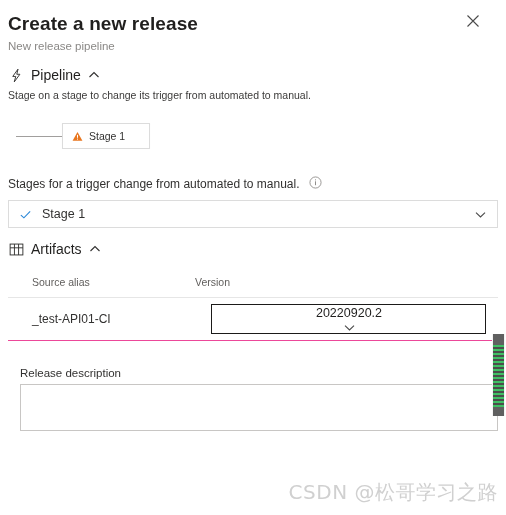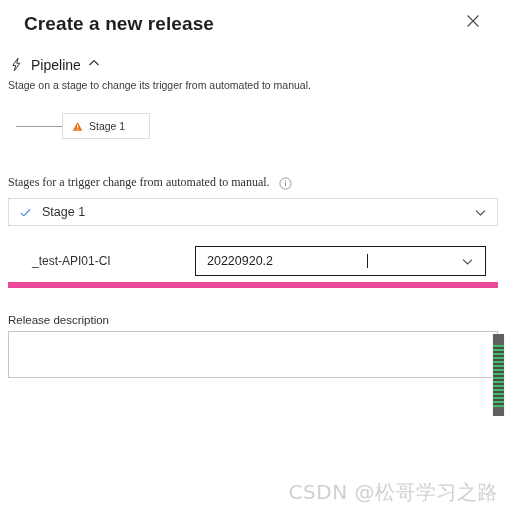--- a/index.html
+++ b/index.html
@@ -12,21 +12,21 @@
     background: #ffffff;
     font-family: "Liberation Sans", sans-serif;
     color: #323130;
     overflow: hidden;
     position: relative;
   }
 
   
   .panel-header {
     position: relative;
-    padding: 12px 20px 0 24px;
+    padding: 12px 20px 0 8px;
   }
   .panel-title {
     font-size: 19px;
     font-weight: 600;
     color: #201f1e;
     letter-spacing: .1px;
     line-height: 24px;
     margin: 0;
   }
   .panel-subtitle {
@@ -49,22 +49,23 @@
     border: none;
     padding: 0;
   }
 
   
   .section {
     padding: 0 8px;
   }
   .section-head {
     display: flex;
+    align-items: center;
     gap: 7px;
-    margin-top: 20px;
+    margin-top: 12px;
   }
   .section-icon {
     width: 16px;
     height: 16px;
     display: flex;
     align-items: center;
     justify-content: center;
     color: #323130;
   }
   .section-label {
@@ -127,24 +128,23 @@
   }
   .stage-node-label {
     font-size: 10.5px;
     color: #323130;
     line-height: 14px;
   }
 
   
   .field-label-row {
     display: flex;
-    align-items: flex-end;
+    align-items: flex-start;
     gap: 9px;
-    margin-top: 18px;
-    font-family: Liberation Serif, serif;
+    margin-top: 10px;
   }
   .field-label {
     font-size: 12px;
     color: #323130;
     line-height: 16px;
   }
   .info-icon {
     width: 13px;
     height: 13px;
     display: flex;
@@ -214,21 +214,22 @@
   }
   .art-col-title {
     font-size: 10.5px;
     color: #605e5c;
     line-height: 14px;
   }
   .art-body-row {
     display: flex;
     align-items: center;
     min-height: 42px;
-    border-bottom: 6px solid #ec4899;
+    border-bottom: 1px solid #ec4899;
+    gap: 16px;
   }
   .art-alias-cell {
     width: 177px;
     padding-left: 24px;
     box-sizing: border-box;
     font-size: 12px;
     color: #323130;
   }
   .art-version-cell {
     flex: 1;
@@ -239,20 +240,21 @@
   .version-input {
     height: 30px;
     border: 1.4px solid #1b1a19;
     box-sizing: border-box;
     background: #ffffff;
     display: flex;
     align-items: center;
     justify-content: space-between;
     padding: 0 10px 0 11px;
     cursor: text;
+    flex-direction: column;
   }
   .version-value {
     font-size: 12.5px;
     color: #201f1e;
     line-height: 16px;
     position: relative;
     display: inline-block;
   }
   .caret {
     display: inline-block;
@@ -295,20 +297,21 @@
       to bottom,
       #3fbf63 0px, #3fbf63 2px,
       #4c4c4c 2px, #4c4c4c 4px
     );
   }
 
   
   .desc-block {
     padding: 0 8px;
     margin-top: 24px;
+    margin-left: 12px;
   }
   .desc-label {
     font-size: 11.5px;
     color: #323130;
     line-height: 16px;
   }
   .desc-box {
     margin-top: 3px;
     height: 47px;
     border: 1px solid #c8c6c4;
@@ -329,20 +332,21 @@
     pointer-events: none;
     letter-spacing: .5px;
     margin-left: 25px;
   }
 </style>
 </head>
 <body>
 
 <div class="panel-header">
   <div class="panel-title">Create a new release</div>
+  <div class="panel-subtitle">New release pipeline</div>
   <div class="close-btn">
     <span>
       <svg width="16" height="16" viewBox="0 0 16 16">
         <path d="M2.5 2.5 L13.5 13.5 M13.5 2.5 L2.5 13.5" stroke="#4a4a4a" stroke-width="1.1" fill="none"></path>
       </svg>
     </span>
   </div>
 </div>
 
 <div class="section">
@@ -400,23 +404,45 @@
     <span class="chev-down">
       <svg width="13" height="13" viewBox="0 0 13 13">
         <path d="M2 4.6 L6.5 9 L11 4.6" stroke="#4a4a4a" stroke-width="1.1" fill="none"></path>
       </svg>
     </span>
   </div>
 </div>
 
 <div class="section">
 
+  <div class="section-head">
+    <span class="section-icon">
+      <svg width="15" height="15" viewBox="0 0 16 16">
+        <rect x="1.2" y="2.2" width="13.6" height="11.6" fill="none" stroke="#323130" stroke-width="1"></rect>
+        <path d="M1.2 6.2 L14.8 6.2 M5.8 2.2 L5.8 13.8 M10.2 2.2 L10.2 13.8" stroke="#323130" stroke-width="1"></path>
+      </svg>
+    </span>
+    <span class="section-label">Artifacts</span>
+    <span class="chev-up">
+      <svg width="12" height="12" viewBox="0 0 12 12">
+        <path d="M1.5 8 L6 3.5 L10.5 8" stroke="#323130" stroke-width="1.1" fill="none"></path>
+      </svg>
+    </span>
+  </div>
 
 
   <div class="artifact-table">
+    <div class="art-head-row">
+      <div class="col-alias">
+        <span class="art-col-title">Source alias</span>
+      </div>
+      <div class="col-version">
+        <span class="art-col-title">Version</span>
+      </div>
+    </div>
 
     <div class="art-body-row">
       <div class="art-alias-cell">_test-API01-CI</div>
       <div class="art-version-cell">
         <div class="version-input">
           <span class="version-value">20220920.2</span>
             <span class="caret"></span>
           <span class="chev-down">
             <svg width="13" height="13" viewBox="0 0 13 13">
               <path d="M2 4.6 L6.5 9 L11 4.6" stroke="#4a4a4a" stroke-width="1.1" fill="none"></path>

